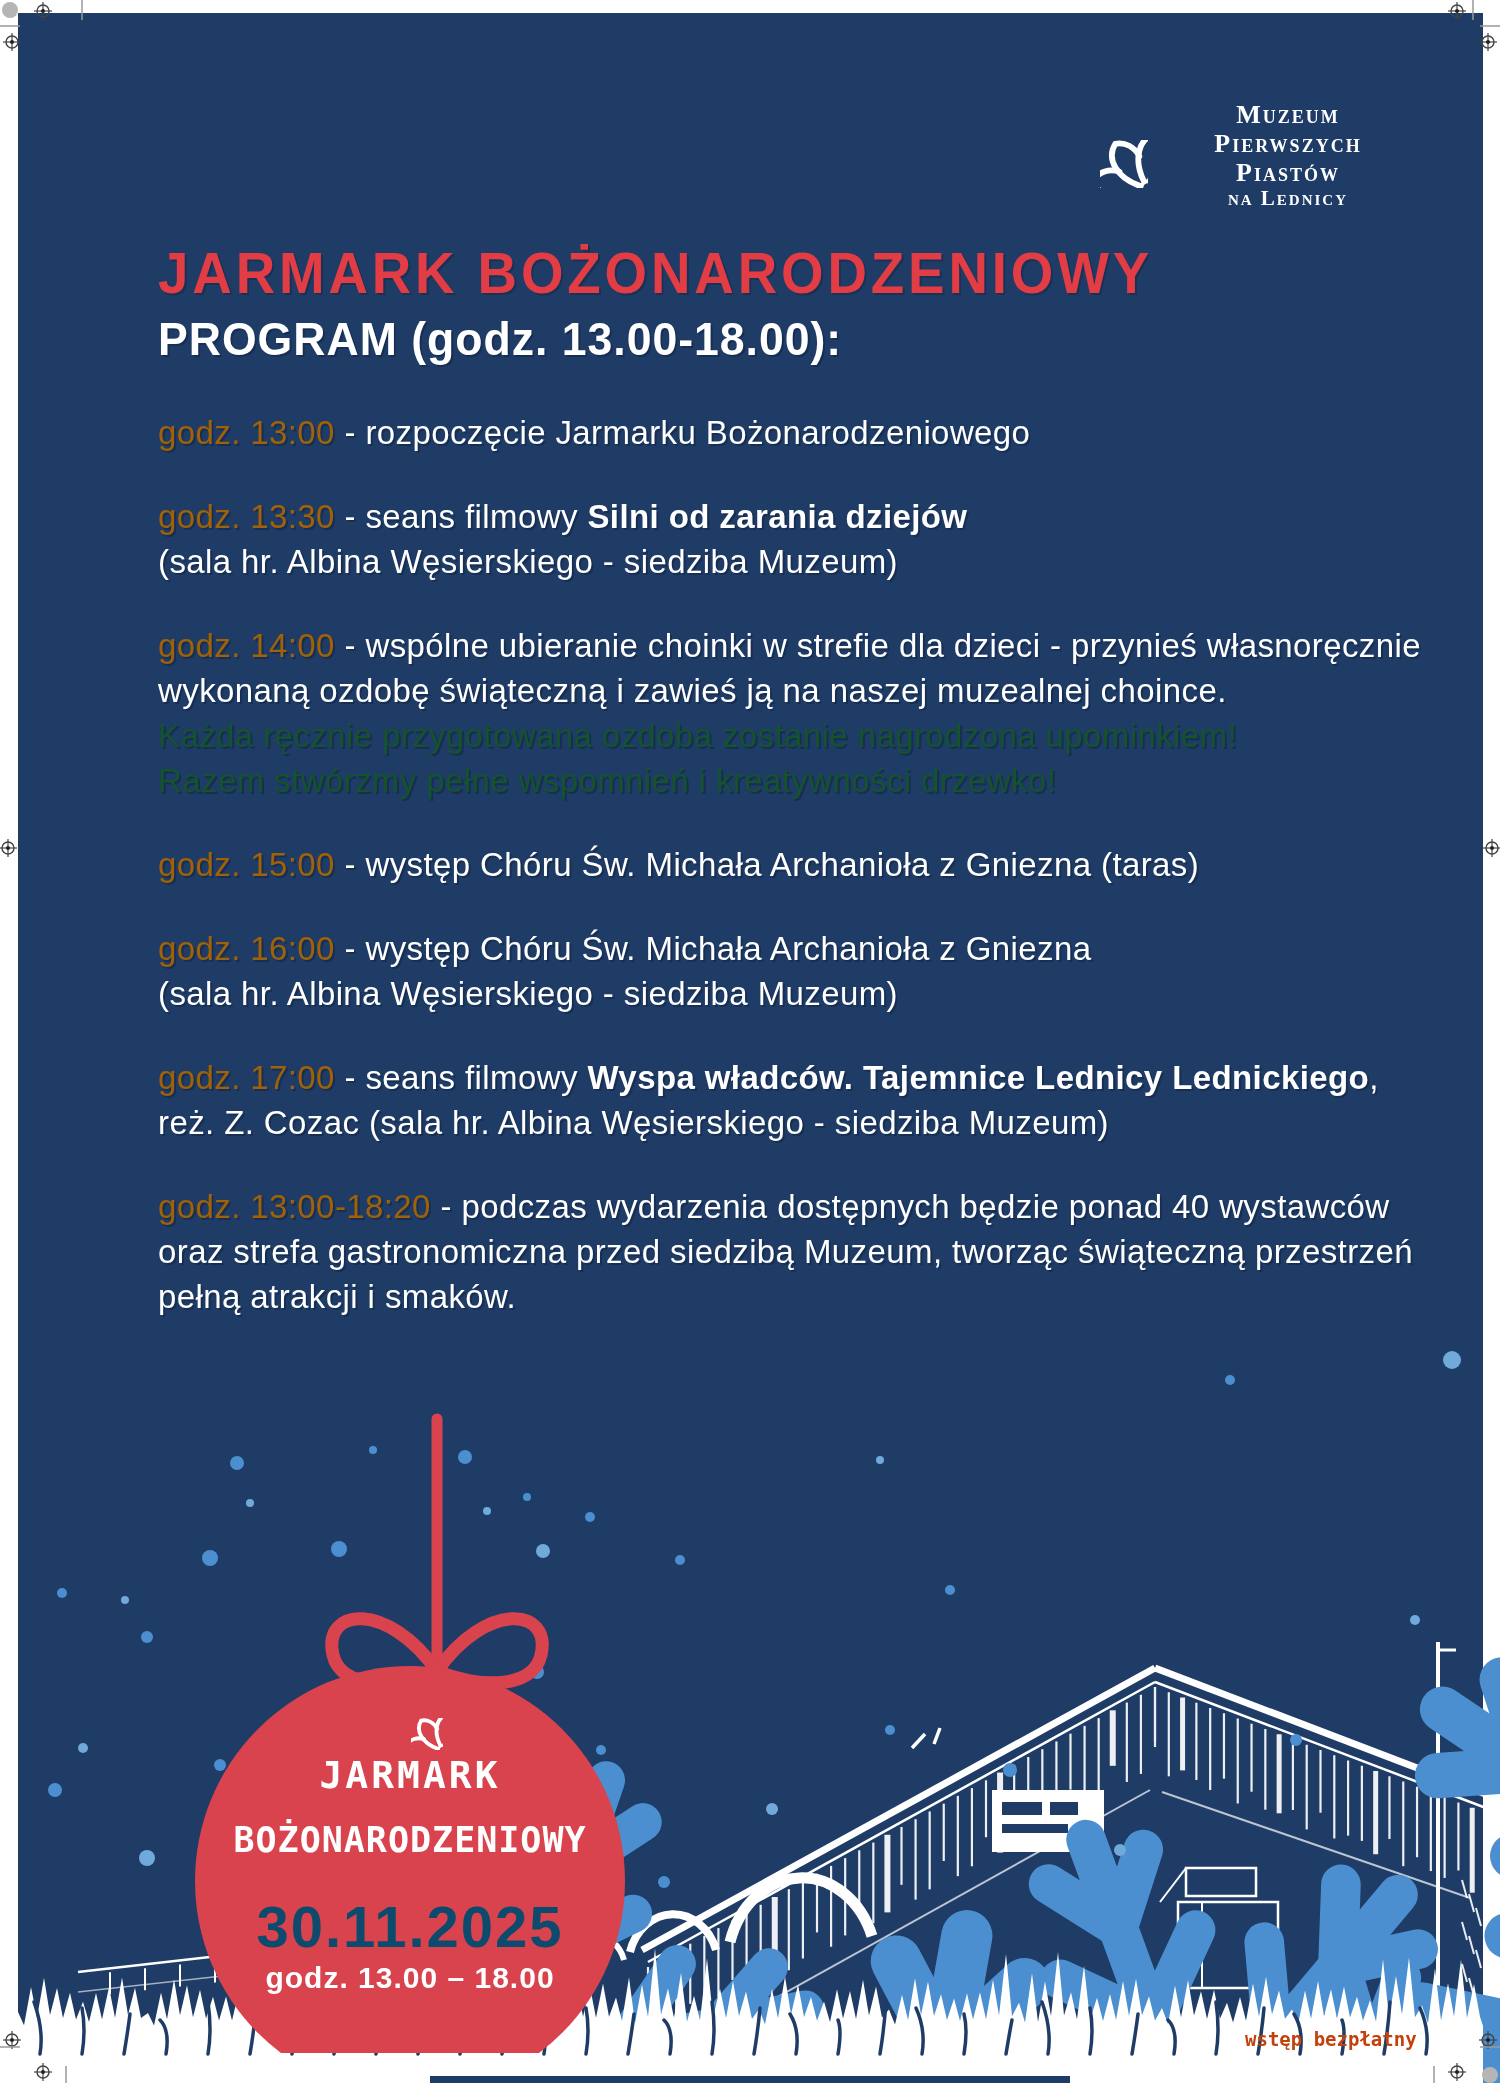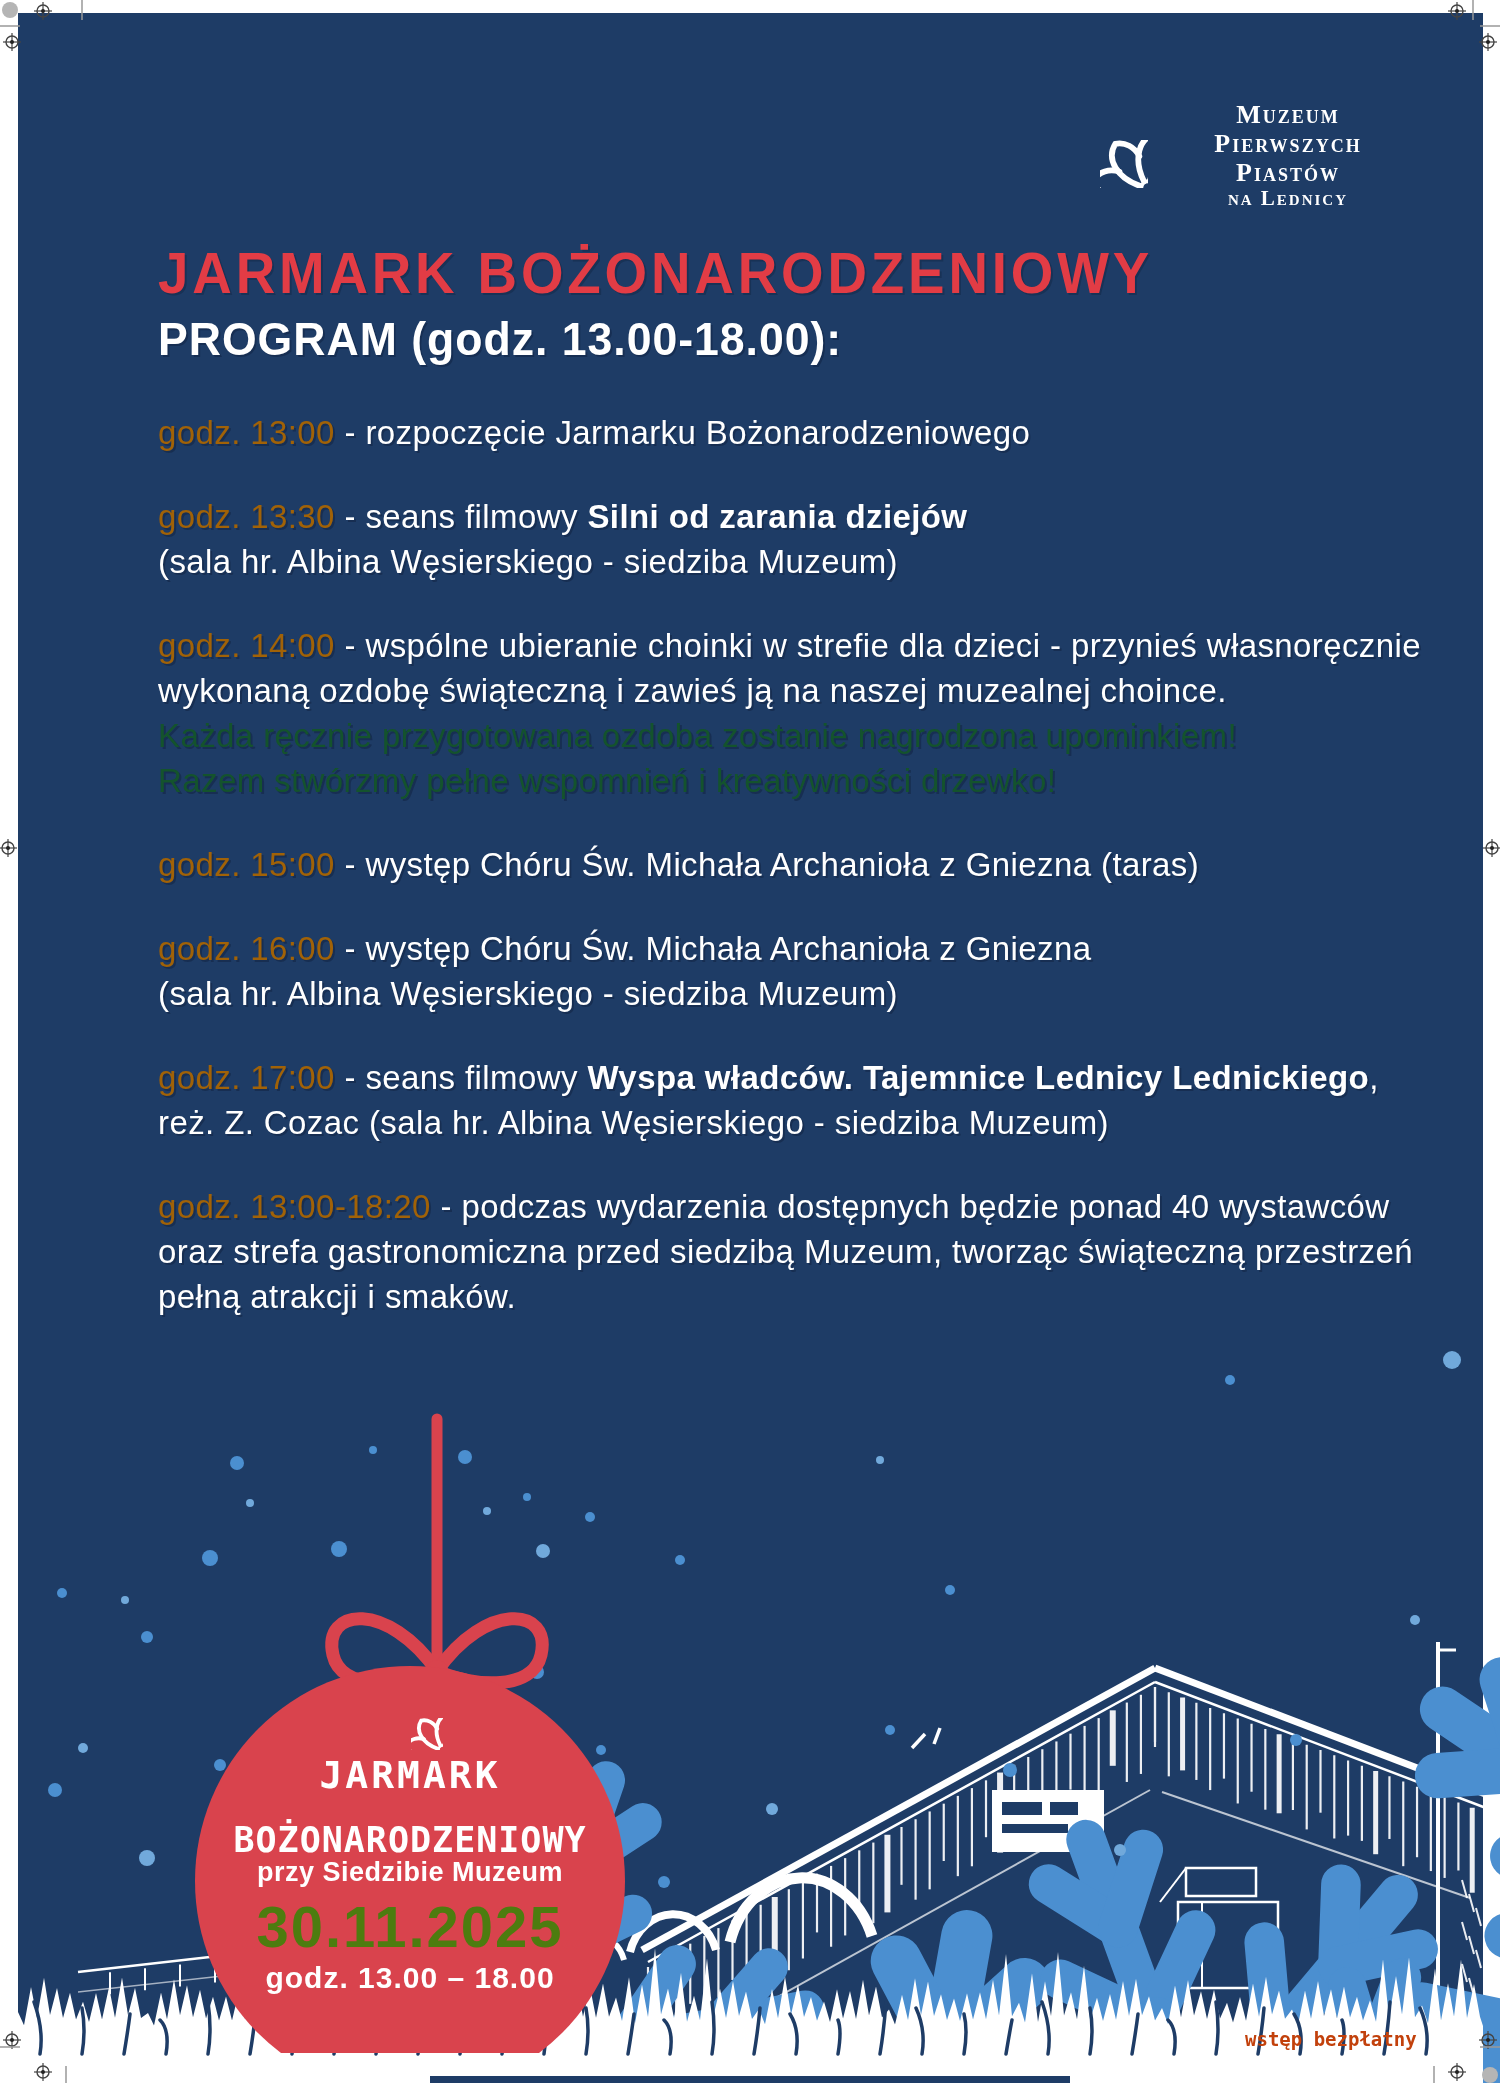--- a/index.html
+++ b/index.html
@@ -34,21 +34,21 @@
   .seg-lb{color:#14532d;}
 
   
   #bauble{position:absolute;left:150px;top:1405px;width:520px;height:648px;overflow:hidden;}
   #bauble svg.shape{position:absolute;left:0;top:0;}
   .bauble-text{position:absolute;left:0;width:520px;text-align:center;color:#fff;white-space:nowrap;}
   #bauble-logo{position:absolute;left:229px;top:281px;width:64px;height:64px;color:#ffffff;}
   #bauble-title1{top:348px;font-family:"DejaVu Sans Mono",monospace;font-weight:bold;font-size:38px;letter-spacing:3px;}
   #bauble-title2{top:399px;font-family:"DejaVu Sans Mono",monospace;font-weight:bold;font-size:35px;letter-spacing:1px;margin-top:16px;}
   #bauble-loc{top:452px;font-size:27px;font-weight:bold;letter-spacing:.5px;}
-  #bauble-date{top:488px;font-size:58px;font-weight:bold;letter-spacing:2px;color:#4d7c0f;}
+  #bauble-date{top:488px;font-size:58px;font-weight:bold;letter-spacing:2px;color:#0c4a6e;}
   #bauble-hours{top:556px;font-size:30px;font-weight:bold;letter-spacing:1px;}
 
   
   #free-entry{position:absolute;left:1245px;top:2028px;font-family:"DejaVu Sans Mono",monospace;
       font-size:19px;font-weight:bold;color:#c2410c;white-space:nowrap;}
 </style>
 </head>
 <body>
 
 <div id="page">
@@ -317,21 +317,20 @@
         <path d="M 287 266 C 316 294 334 304 350 308"></path>
       </g>
       <circle cx="287" cy="266" r="11" fill="#d9434d"></circle>
       <circle cx="260" cy="476" r="215" fill="#d9434d"></circle>
     </svg>
     <svg id="bauble-logo" viewBox="-50 -50 100 100">
         <use href="#mpp"></use>
       </svg>
     <div class="bauble-text" id="bauble-title1">JARMARK</div>
     <div class="bauble-text" id="bauble-title2">BOŻONARODZENIOWY</div>
-    <div class="bauble-text" id="bauble-loc">przy Siedzibie Muzeum</div>
     <div class="bauble-text" id="bauble-date">30.11.2025</div>
     <div class="bauble-text" id="bauble-hours">godz. 13.00 – 18.00</div>
   </div>
 
   <div id="museum-logo">
     <svg class="mark" viewBox="-50 -50 100 100">
         <use href="#mpp"></use>
       </svg>
     <div class="lines">
       <div class="logo-l1">Muzeum</div>

